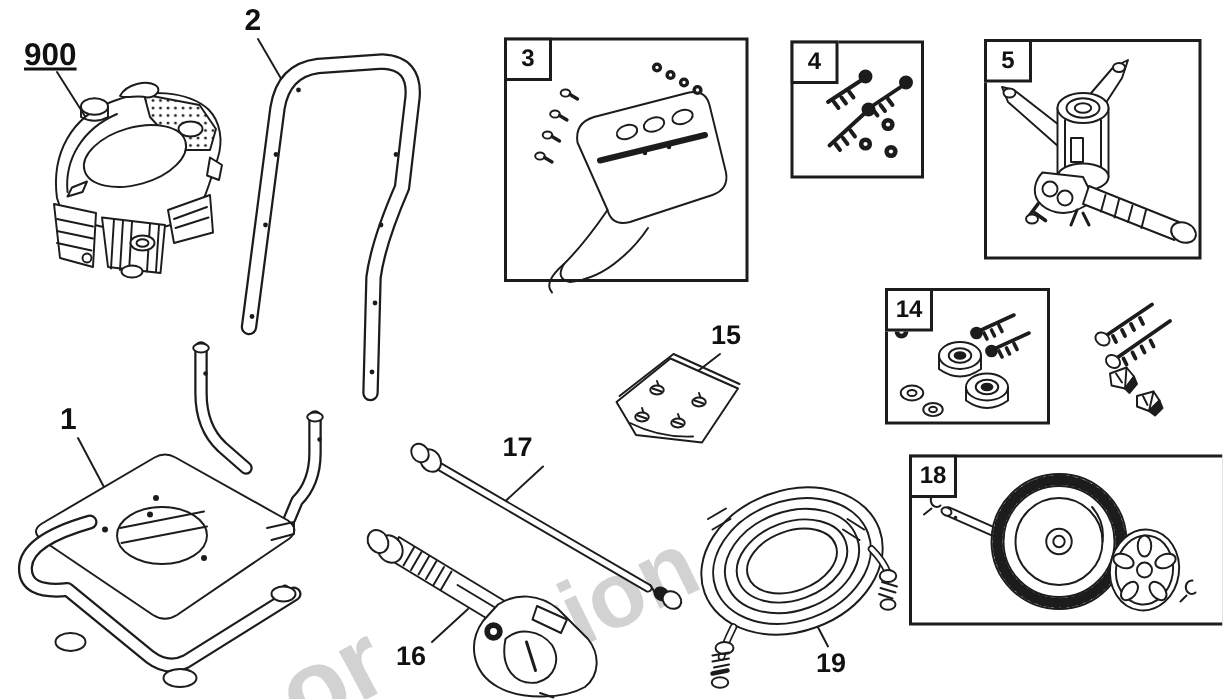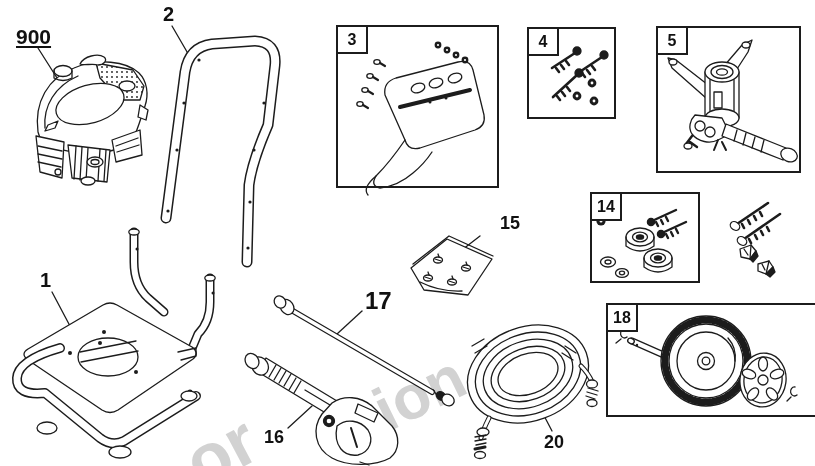--- a/index.html
+++ b/index.html
@@ -319,18 +319,18 @@
   <div class="box" style="left:590px;top:192px;width:106px;height:87px;text-align:center;">
     <div class="tab">14</div>
   </div>
   <div class="box" style="left:606px;top:303px;width:207px;height:110px;">
     <div class="tab">18</div>
   </div>
 
   <div class="callout" style="left:16px;top:26px;font-size:21px;text-decoration:underline;">900</div>
   <div class="callout" style="left:163px;top:4px;">2</div>
   <div class="callout" style="left:40px;top:270px;">1</div>
-  <div class="callout" style="left:500px;top:214px;font-size:18px;">15</div>
-  <div class="callout" style="left:365px;top:289px;font-size:24px;">17</div>
+  <div class="callout" style="left:474px;top:214px;font-size:18px;">15</div>
+  <div class="callout" style="left:335px;top:289px;font-size:18px;">17</div>
   <div class="callout" style="left:264px;top:428px;font-size:18px;">16</div>
-  <div class="callout" style="left:544px;top:433px;font-size:18px;">20</div>
+  <div class="callout" style="left:544px;top:433px;font-size:18px;">19</div>
 
 </div>
 
 </body></html>

